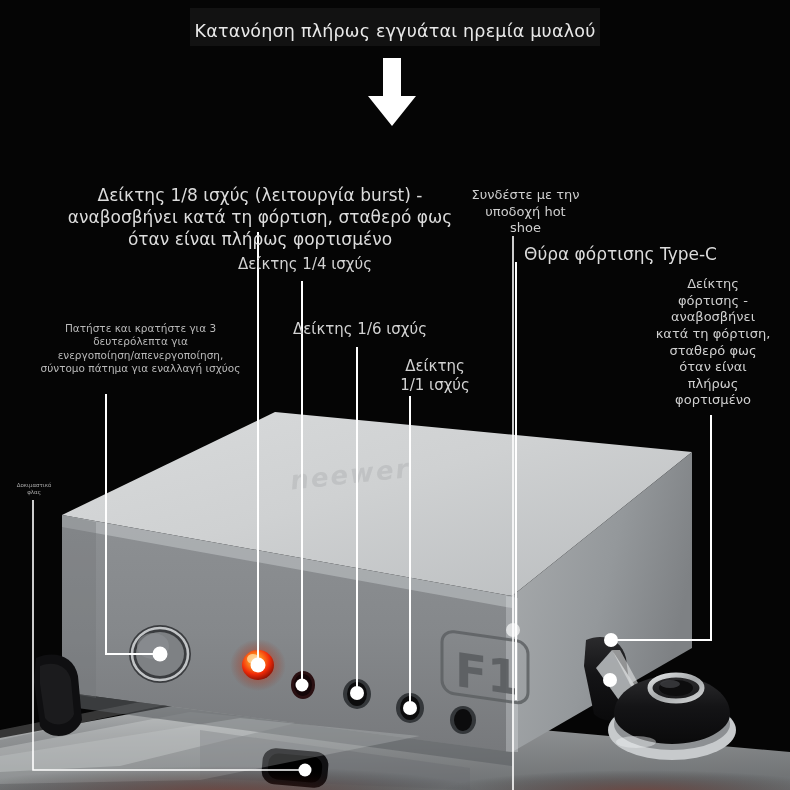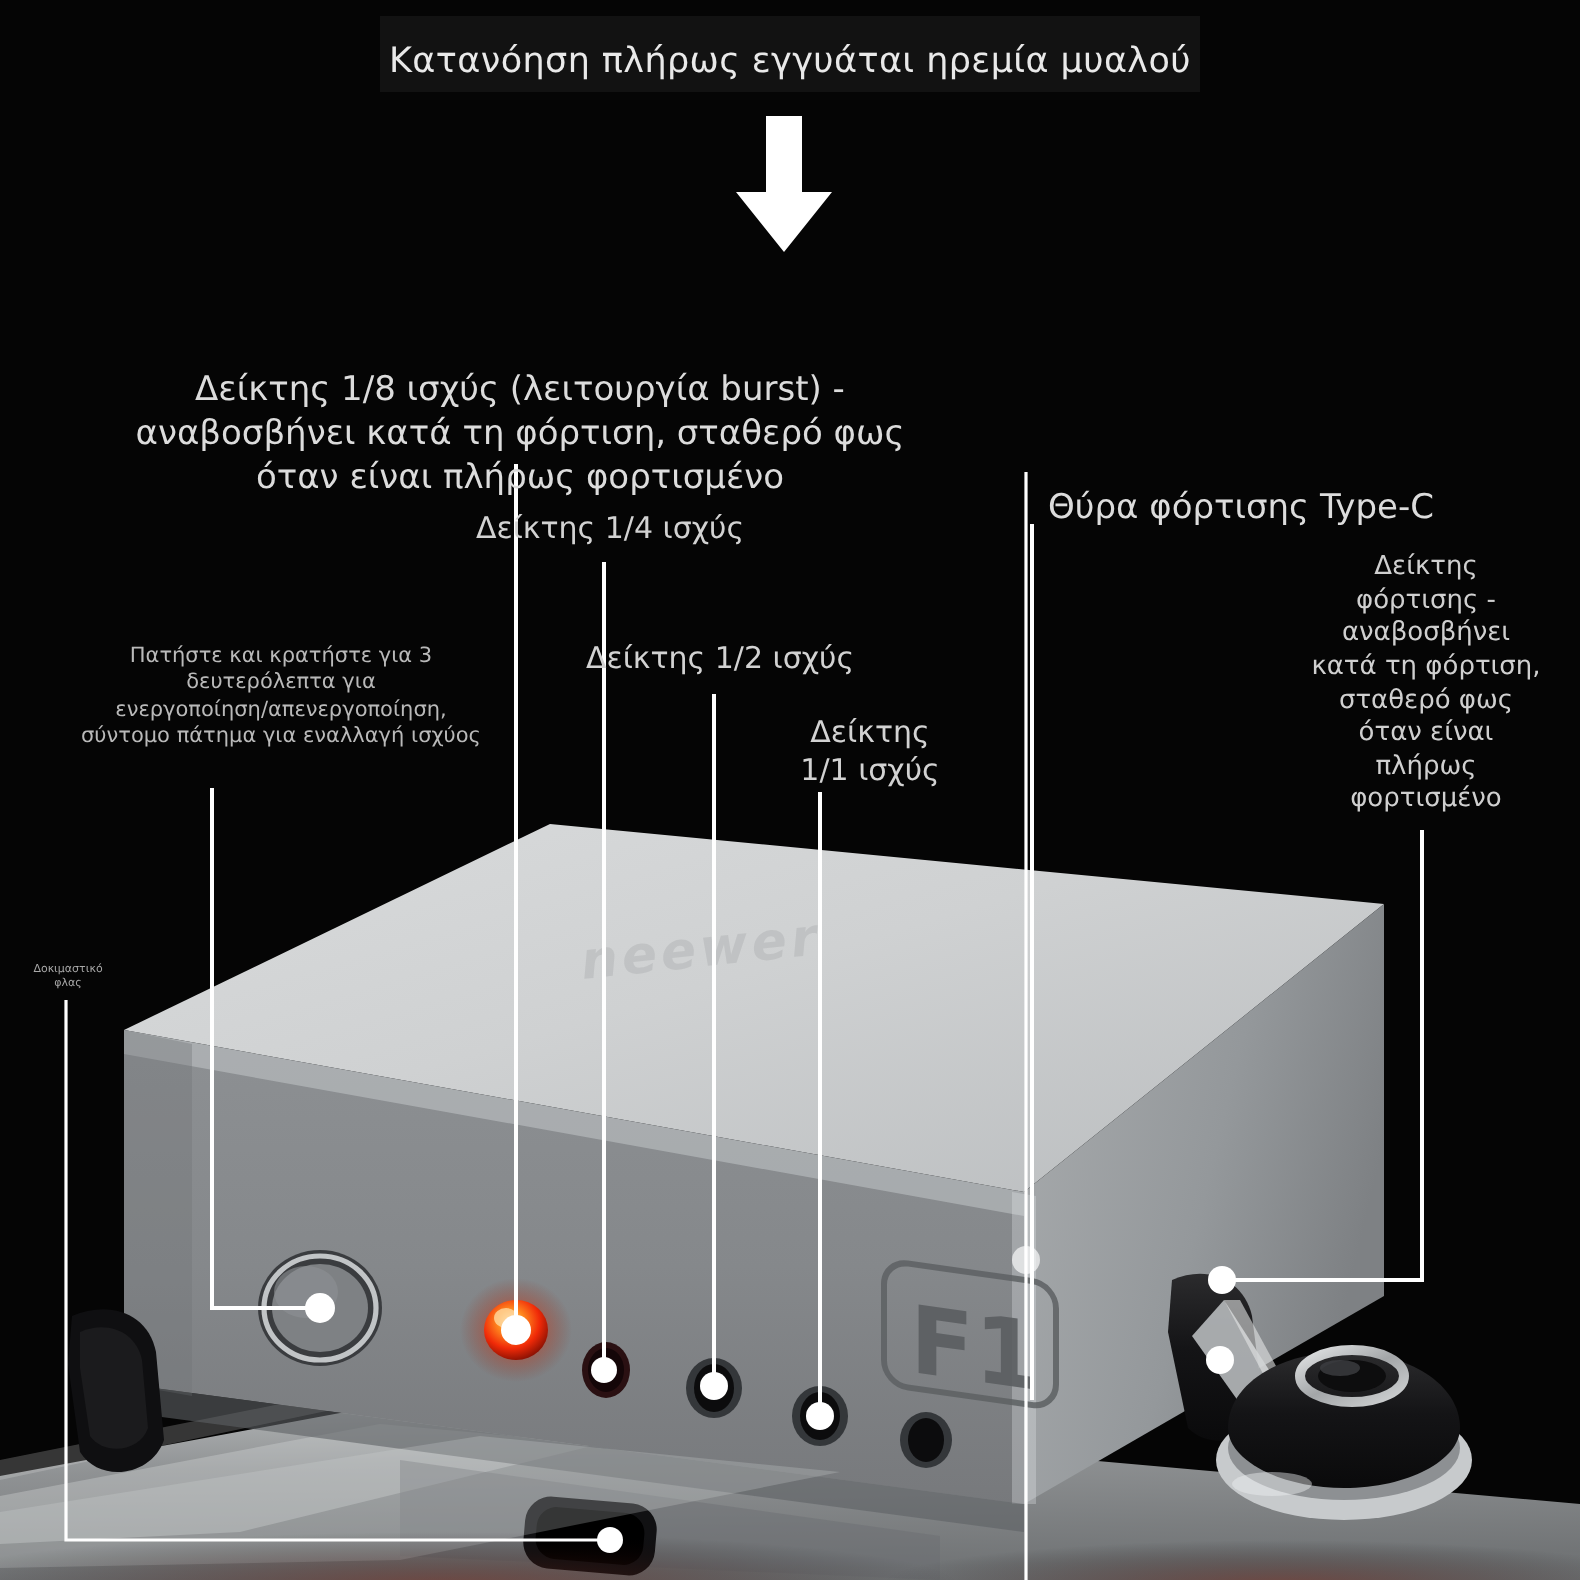--- a/index.html
+++ b/index.html
@@ -251,33 +251,36 @@
       <circle cx="610" cy="680" r="7"></circle>
     </g>
   </svg>
 
   <div class="lbl sz-lg" style="left:55px;top:158px;width:410px;margin-top:27px;">Δείκτης 1/8 ισχύς (λειτουργία burst) -
 αναβοσβήνει κατά τη φόρτιση, σταθερό φως
 όταν είναι πλήρως φορτισμένο</div>
 
   <div class="lbl sz-md" style="left:200px;top:255px;width:210px;">Δείκτης 1/4 ισχύς</div>
 
-  <div class="lbl sz-md" style="left:255px;top:320px;width:210px;">Δείκτης 1/2 ισχύς</div>
+  <div class="lbl sz-md" style="left:255px;top:320px;width:210px;">Δείκτης 1/6 ισχύς</div>
 
   <div class="lbl sz-md" style="left:370px;top:357px;width:130px;">Δείκτης
 1/1 ισχύς</div>
 
   <div class="lbl sz-xs" style="left:38px;top:322px;width:205px;text-align:center;">Πατήστε και κρατήστε για 3
 δευτερόλεπτα για
 ενεργοποίηση/απενεργοποίηση,
 σύντομο πάτημα για εναλλαγή ισχύος</div>
 
   <div class="lbl sz-xxs" style="left:8px;top:482px;width:52px;">Δοκιμαστικό
 φλας</div>
 
+  <div class="lbl sz-sm" style="left:463px;top:187px;width:125px;">Συνδέστε με την
+υποδοχή hot
+shoe</div>
 
   <div class="lbl sz-lg" style="left:524px;top:244px;width:250px;text-align:left;">Θύρα φόρτισης Type-C</div>
 
   <div class="lbl sz-sm" style="left:648px;top:276px;width:130px;">Δείκτης
 φόρτισης -
 αναβοσβήνει
 κατά τη φόρτιση,
 σταθερό φως
 όταν είναι
 πλήρως

